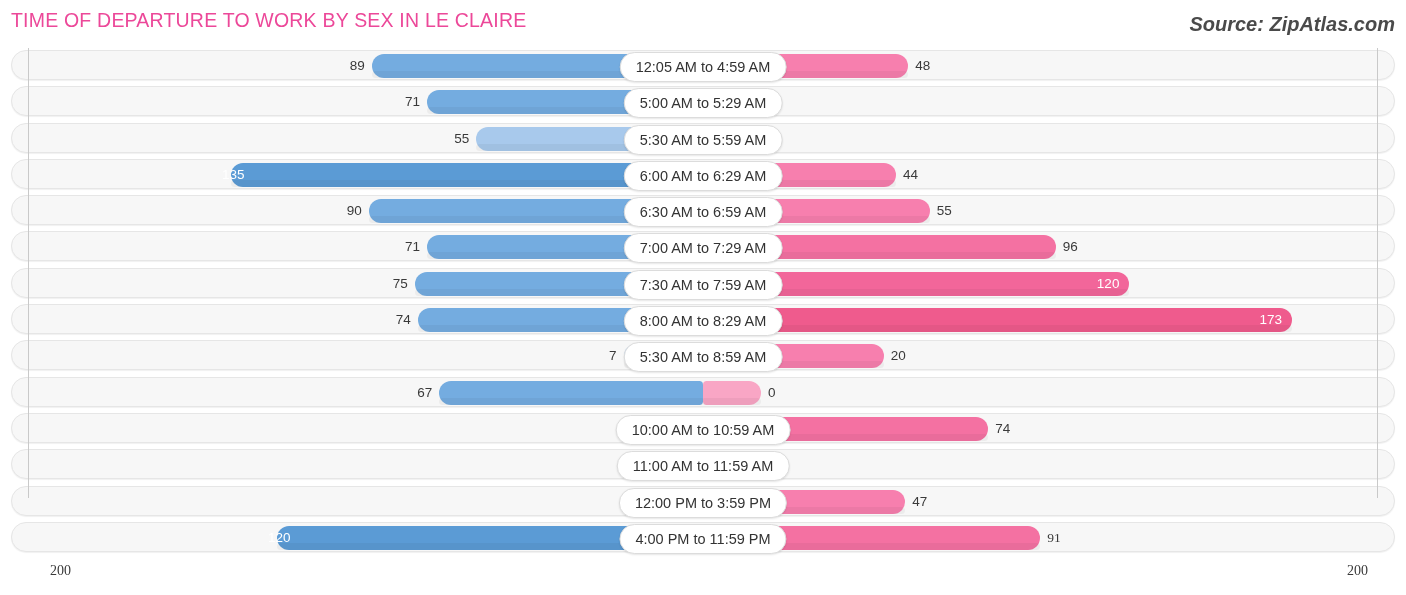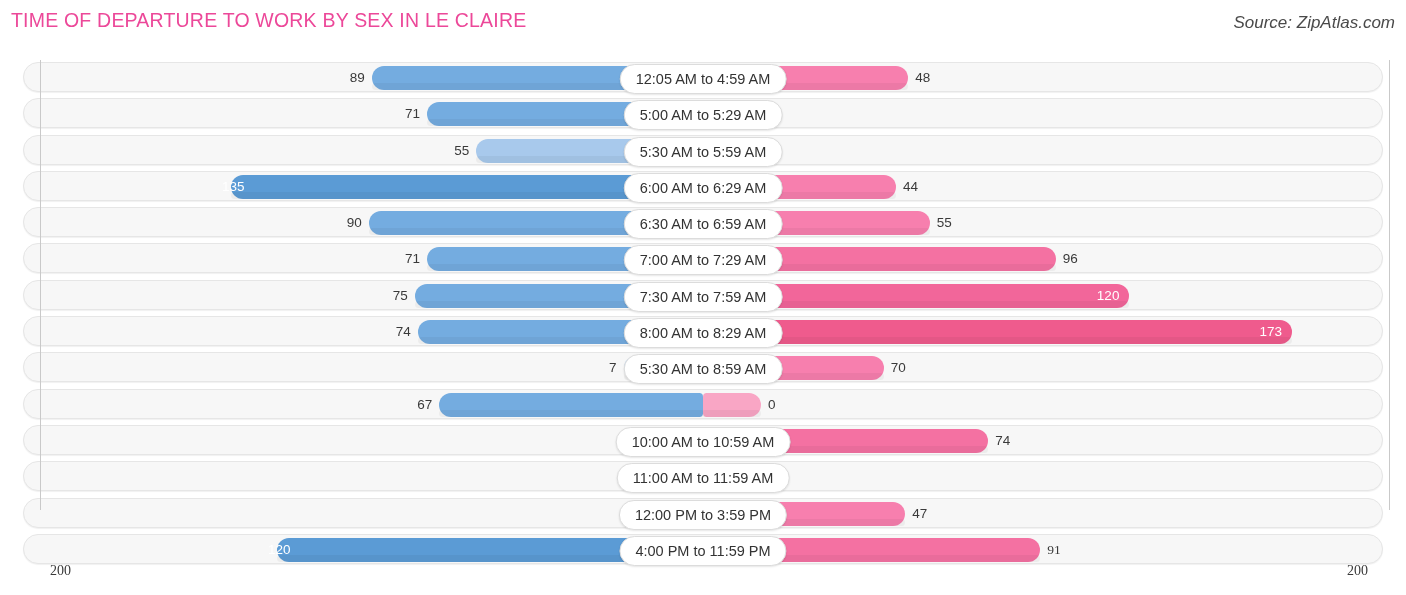--- a/index.html
+++ b/index.html
@@ -28,30 +28,31 @@
     font-size: 19.5px;
     letter-spacing: .2px;
     color: #ec4899;
     font-weight: 400;
     white-space: nowrap;
   }
   .source {
     position: absolute;
     right: 11px;
     top: 13px;
-    font-size: 17px;
+    font-size: 20px;
     font-style: italic;
     color: #4a4a4a;
     white-space: nowrap;
+    font-weight: bold;
   }
 
   
   .plot {
     position: relative;
-    margin: 12px;
+    margin: 0;
     height: 500px;
   }
   .axis-line {
     position: absolute;
     top: 6px;
     bottom: 44px;
     width: 1px;
     background: #c9c9c9;
     z-index: 5;
   }
@@ -248,21 +249,21 @@
         <div class="bar bar-male" style="width: 285.18px; background: rgb(116, 172, 224);"></div>
         <div class="val val-out-left" style="right: calc(50% + 292.18px);">74</div>
         <div class="bar bar-female" style="width: 589.11px; background: rgb(239, 91, 141);"></div>
         <div class="val val-in" style="left: calc(50% + 555.11px); text-align: right; width: 24px;">173</div>
         <div class="pill">8:00 AM to 8:29 AM</div>
       </div>
       <div class="row">
         <div class="bar bar-male" style="width: 79.49px; background: rgb(168, 201, 236);"></div>
         <div class="val val-out-left" style="right: calc(50% + 86.49px);">7</div>
         <div class="bar bar-female" style="width: 180.8px; background: rgb(247, 127, 174);"></div>
-        <div class="val val-out-right" style="left: calc(50% + 187.8px);">70</div>
+        <div class="val val-out-right" style="left: calc(50% + 187.8px);">20</div>
         <div class="pill">5:30 AM to 8:59 AM</div>
       </div>
       <div class="row">
         <div class="bar bar-male" style="width: 263.69px; background: rgb(116, 172, 224);"></div>
         <div class="val val-out-left" style="right: calc(50% + 270.69px);">67</div>
         <div class="bar bar-female" style="width: 58px; background: rgb(249, 166, 197);"></div>
         <div class="val val-out-right" style="left: calc(50% + 65px);">0</div>
       </div>
       <div class="row">
         <div class="bar bar-male" style="width: 58px; background: rgb(168, 201, 236);"></div>

